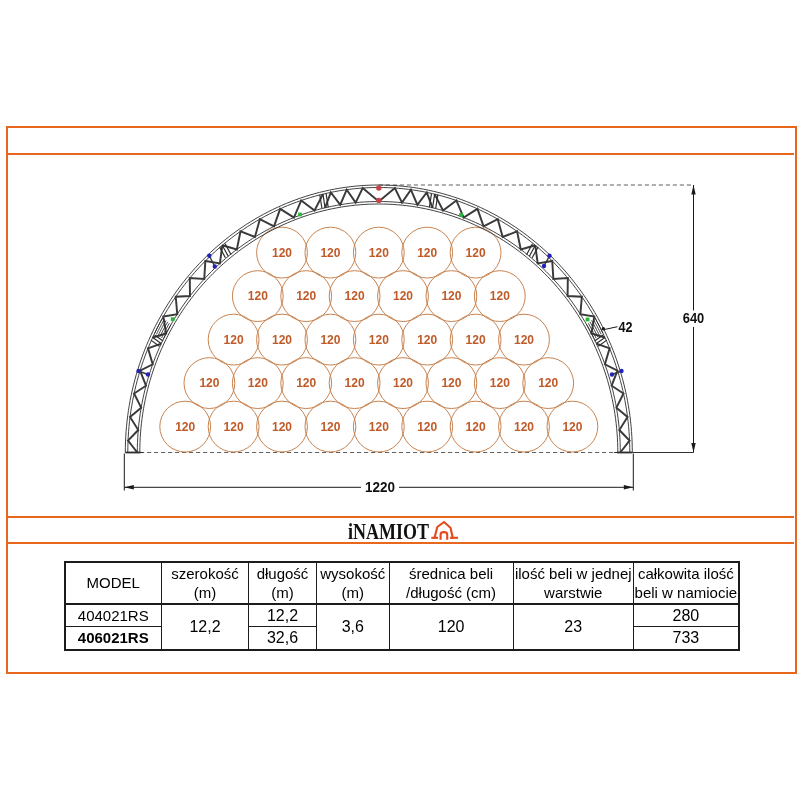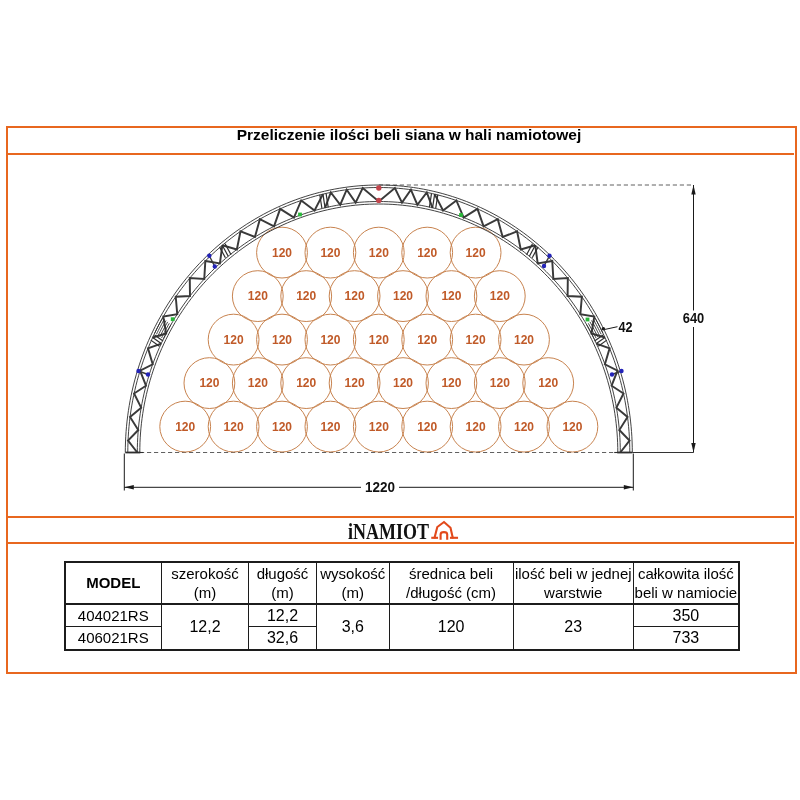--- a/index.html
+++ b/index.html
@@ -11,21 +11,20 @@
 table { border-collapse:collapse; position:absolute; left:63.5px; top:560.5px; table-layout:fixed; border:2px solid #1c1c1c; }
 td { border:1px solid #1c1c1c; text-align:center; vertical-align:middle; font-size:15px; color:#000; padding:0; line-height:19px; }
 td.v { font-size:16px; }
 </style></head>
 <body>
 <div id="page">
   <div class="obox" style="left:6px;top:126px;width:791px;height:548px;"></div>
   <div class="hline" style="left:8px;top:152.5px;width:786px;"></div>
   <div class="hline" style="left:8px;top:516px;width:786px;"></div>
   <div class="hline" style="left:8px;top:541.5px;width:786px;"></div>
-  <div id="title">Przeliczenie ilości beli siana w hali namiotowej</div>
   <svg width="800" height="800" viewBox="0 0 800 800" style="position:absolute;left:0;top:0">
 <line x1="140" y1="452.5" x2="618.3" y2="452.5" stroke="#4f4f4f" stroke-width="0.9" stroke-dasharray="4.2,2.8"></line>
 <line x1="125.3" y1="452.5" x2="140.3" y2="452.5" stroke="#2e2e2e" stroke-width="1.7"></line>
 <line x1="617.3" y1="452.5" x2="632.3" y2="452.5" stroke="#2e2e2e" stroke-width="1.7"></line>
 <line x1="632.3" y1="452.5" x2="693.5" y2="452.5" stroke="#333" stroke-width="1"></line>
 <line x1="378.8" y1="185.0" x2="693.5" y2="185.0" stroke="#4f4f4f" stroke-width="0.9" stroke-dasharray="4.2,2.8"></line>
 <g fill="none" stroke="#c8834f" stroke-width="1">
         <circle cx="282.0" cy="252.6" r="25.4"></circle>
         <circle cx="330.4" cy="252.6" r="25.4"></circle>
         <circle cx="378.8" cy="252.6" r="25.4"></circle>
@@ -192,36 +191,36 @@
       <col style="width:97px">
         <col style="width:87px">
         <col style="width:68px">
         <col style="width:72.6px">
       <col style="width:124px">
         <col style="width:120.3px">
         <col style="width:105.4px">
     </colgroup>
     <tbody>
         <tr style="height:42px">
-      <td style="font-weight:bold;border-bottom-width:2px">MODEL</td>
+      <td style="font-weight:normal;border-bottom-width:2px">MODEL</td>
       <td style="border-bottom-width:2px">szerokość<br>(m)</td>
       <td style="border-bottom-width:2px">długość<br>(m)</td>
       <td style="border-bottom-width:2px">wysokość<br>(m)</td>
       <td style="border-bottom-width:2px">średnica beli<br>/długość (cm)</td>
       <td style="border-bottom-width:2px">ilość beli w jednej<br>warstwie</td>
       <td style="border-bottom-width:2px">całkowita ilość<br>beli w namiocie</td>
     </tr>
     <tr style="height:23px">
       <td style="font-weight:normal">404021RS</td>
       <td rowspan="2" class="v">12,2</td>
       <td class="v">12,2</td>
       <td rowspan="2" class="v">3,6</td>
       <td rowspan="2" class="v">120</td>
       <td rowspan="2" class="v">23</td>
-      <td class="v">350</td>
+      <td class="v">280</td>
     </tr>
     <tr style="height:23px">
-      <td style="font-weight:normal">406021RS</td>
+      <td style="font-weight:bold">406021RS</td>
       <td class="v">32,6</td>
       <td class="v">733</td>
     </tr>
   </tbody>
     </table>
 </div>
 </body></html>

